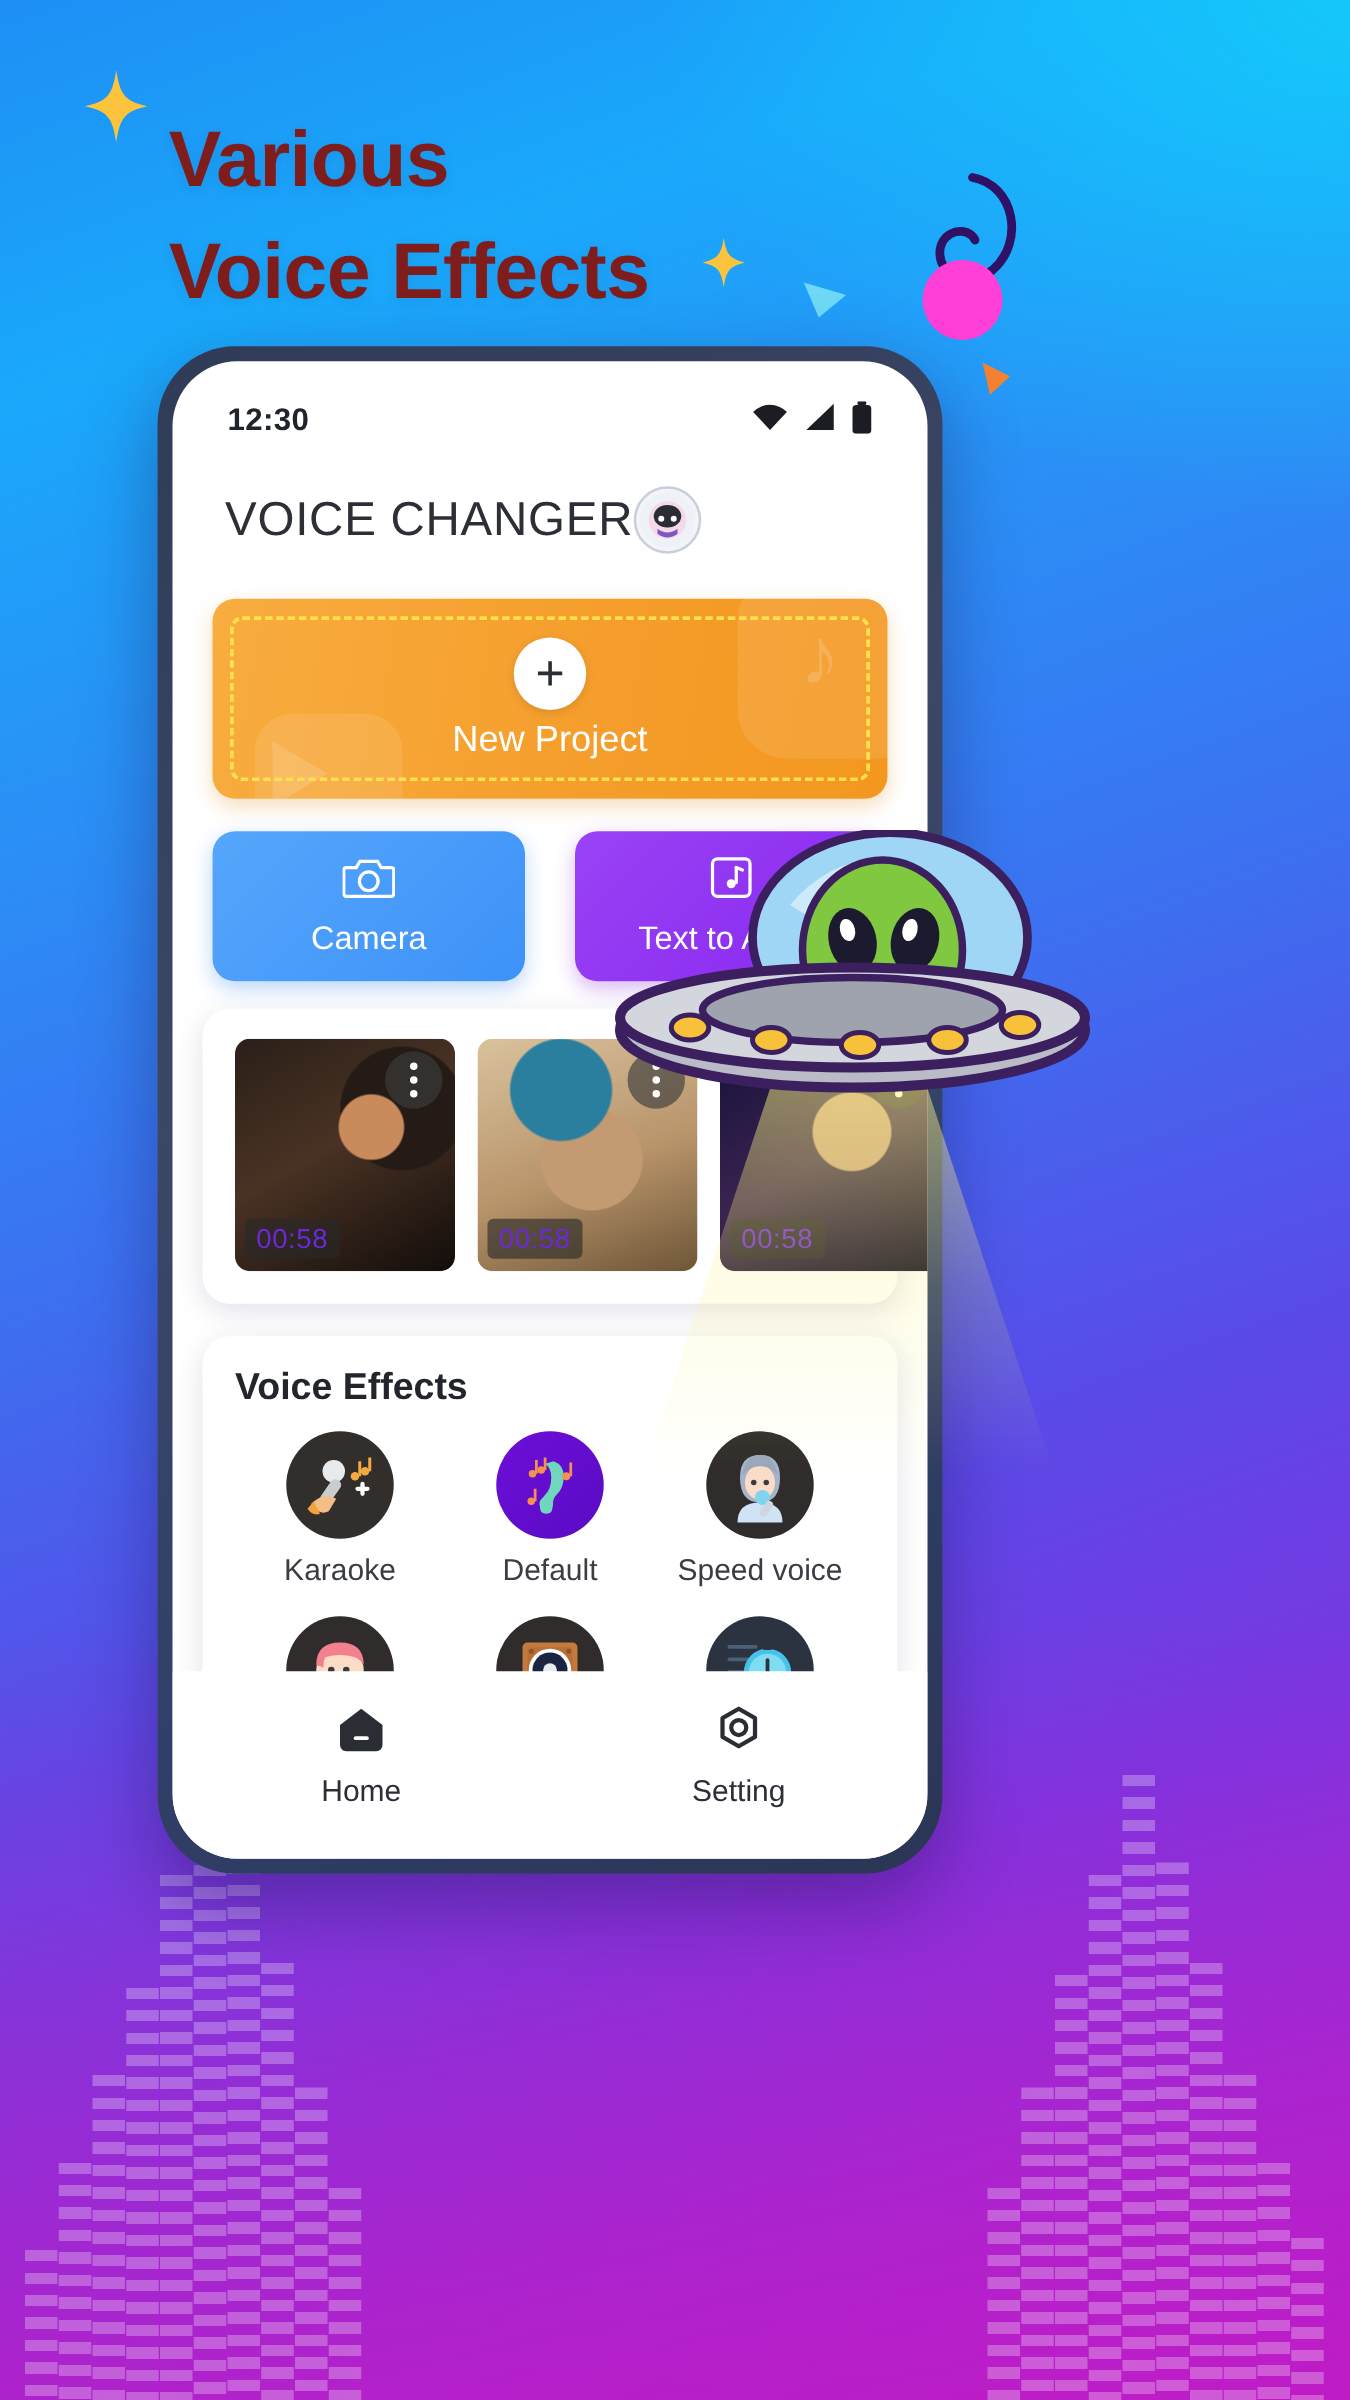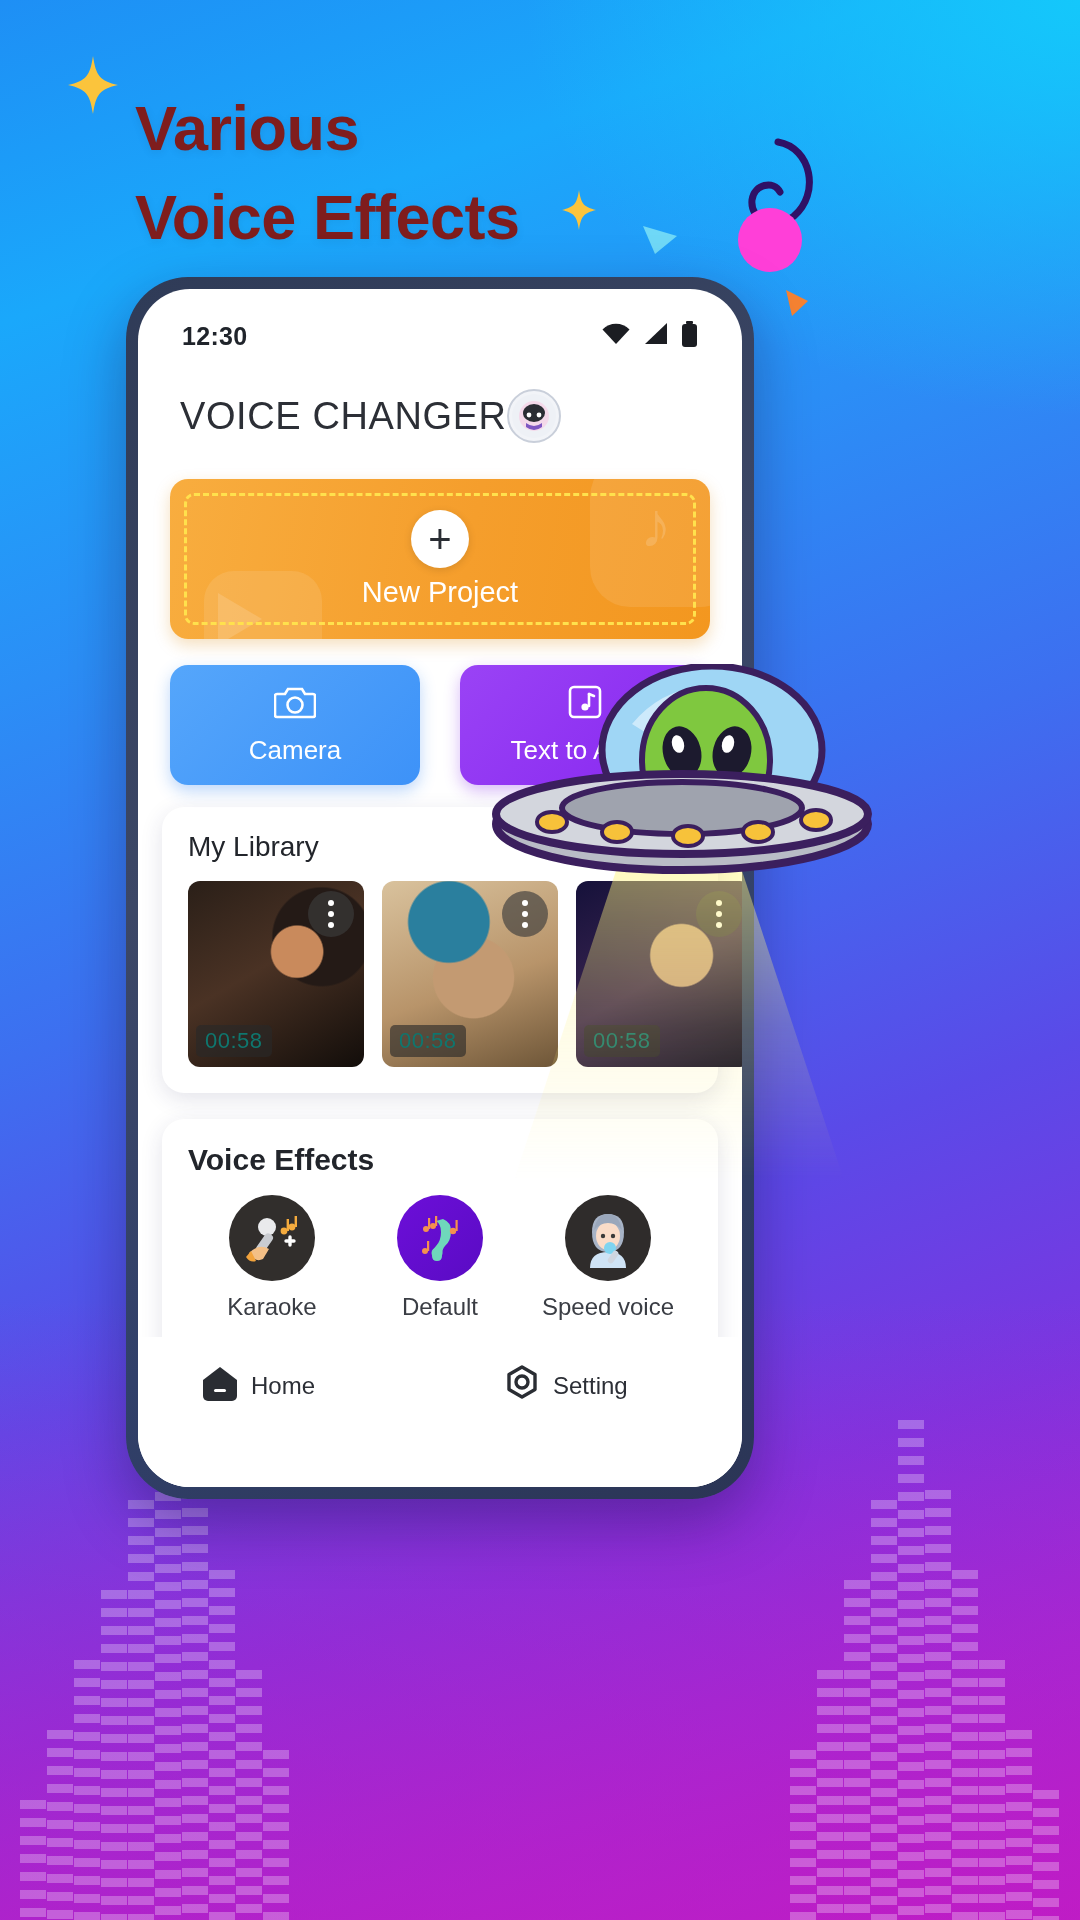--- a/index.html
+++ b/index.html
@@ -160,40 +160,40 @@
   }
   .thumb .img { position:absolute; inset:0; }
   .dots {
     position:absolute; right:10px; top:10px; width:46px; height:46px; border-radius:50%;
     background:rgba(60,60,60,.65);
     display:flex; flex-direction:column; align-items:center; justify-content:center; gap:5px;
   }
   .dots b { width:6px; height:6px; border-radius:50%; background:#fff; display:block; }
   .dur {
     position:absolute; left:8px; bottom:10px;
-    background:rgba(40,40,40,.62); color:#0f766e; font-size:22px;
+    background:rgba(40,40,40,.62); color:#6d28d9; font-size:22px;
     padding:3px 9px; border-radius:5px; letter-spacing:.5px;
   }
 
   
   .fxgrid { display:grid; grid-template-columns:repeat(3,1fr); row-gap:22px; margin-top:6px; }
   .fx { display:flex; flex-direction:column; align-items:center; gap:12px; }
   .fx-ic {
     width:86px; height:86px; border-radius:50%;
     display:flex; align-items:center; justify-content:center;
     position:relative; overflow:hidden; font-size:42px;
   }
   .fx-lb { font-size:24px; color:#3a3d44; }
 
   
   .bottomnav {
     position:absolute; left:0; right:0; bottom:0; height:150px; background:#fff;
     display:flex; align-items:flex-start; justify-content:space-around; padding-top:26px;
   }
-  .navitem { display:flex; flex-direction:row; align-items:center; gap:10px; width:180px; }
+  .navitem { display:flex; flex-direction:column; align-items:center; gap:10px; width:180px; }
   .nav-lb { font-size:24px; color:#2c2f36; }
 
   
   .ufo { position:absolute; left:492px; top:664px; width:380px; height:220px; z-index:40; }
   .beam {
     position:absolute; left:514px; top:840px; width:330px; height:340px; z-index:35;
     background:linear-gradient(to bottom, rgba(255,245,130,.55) 0%, rgba(255,240,120,.18) 55%, rgba(255,240,120,0) 100%);
     clip-path:polygon(34% 0%, 66% 0%, 100% 100%, 0% 100%);
     filter:blur(2px);
   }
@@ -334,21 +334,20 @@
             <path d="M22 10 v12" stroke-linecap="round"></path>
             <circle cx="18" cy="23" r="3.6" fill="#fff" stroke="none"></circle>
             <path d="M22 10 l5 2" stroke-linecap="round"></path>
           </svg>
         </span>
         <span>Text to Audio</span>
       </div>
     </div>
 
     <div class="card">
-      <div class="card-title">My Library</div>
       <div class="thumbs">
 
         <div class="thumb">
           <div class="img" style="background:
                  radial-gradient(circle at 62% 38%, #c98a5c 0 16%, rgba(0,0,0,0) 17%),
                  radial-gradient(circle at 76% 30%, #241a16 0 26%, rgba(0,0,0,0) 27%),
                  linear-gradient(150deg,#2a1f18 0%,#4a3224 45%,#120d0a 100%);"></div>
           <div class="dots">
               <b></b>
               <b></b>

